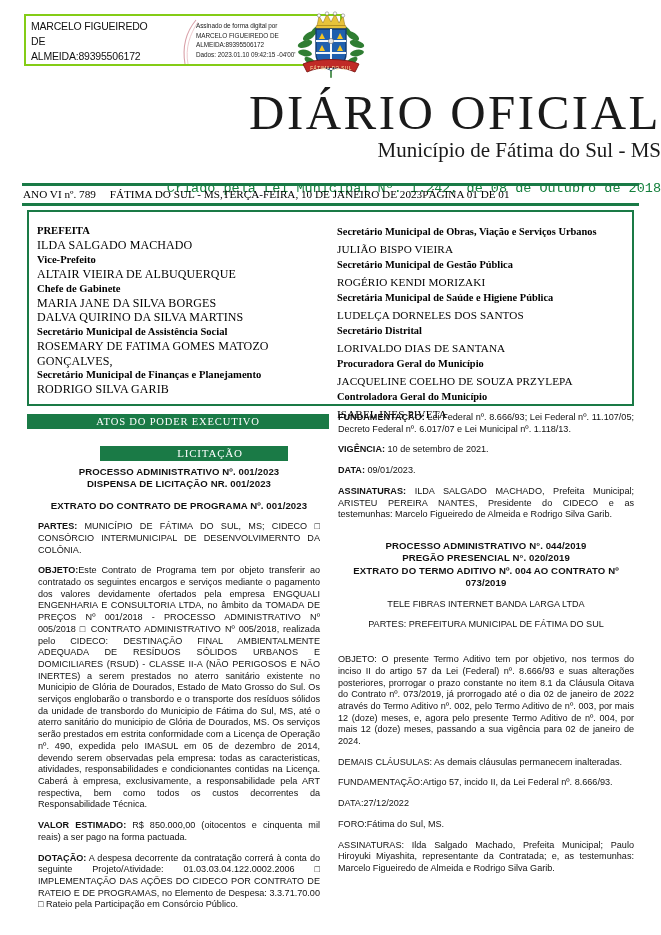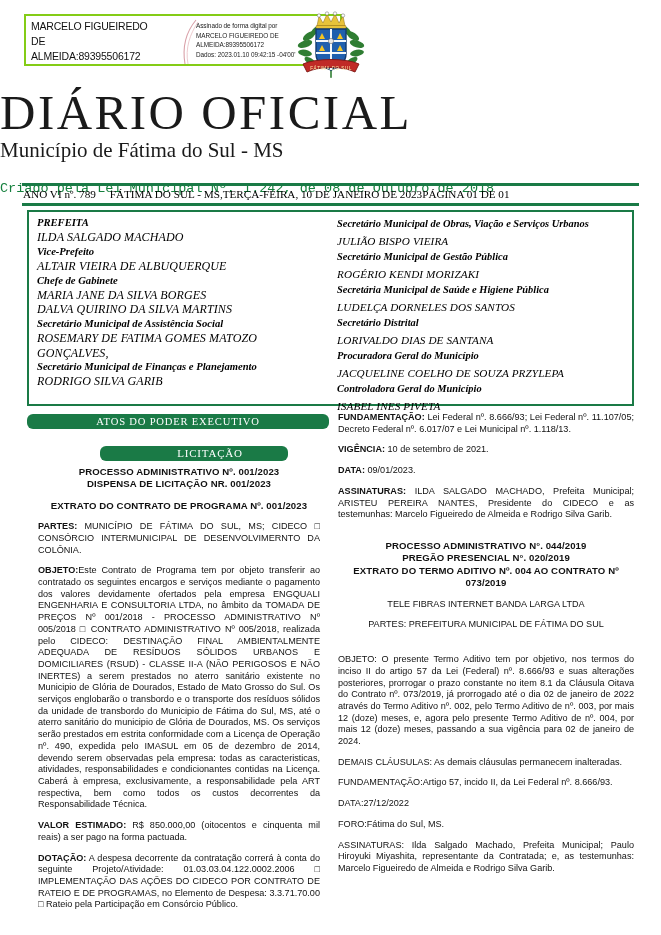--- a/index.html
+++ b/index.html
@@ -75,21 +75,21 @@
     width: 72px;
     height: 78px;
   }
 
   
   .masthead {
     position: absolute;
     top: 86px;
     left: 0;
     width: 661px;
-    text-align: left;
+    text-align: right;
   }
   .dotitle {
     font-family: "Liberation Serif", serif;
     font-size: 49px;
     letter-spacing: 2.5px;
     line-height: 54px;
     color: #1a1a1a;
     font-weight: 400;
   }
   .dosub {
@@ -151,22 +151,21 @@
     left: 27px;
     top: 210px;
     width: 607px;
     height: 196px;
     border: 2.5px solid #1a7a46;
     box-sizing: border-box;
     display: flex;
   }
   .off-col {
     box-sizing: border-box;
-    padding: 4px 8px 0 8px;
-    font-style: italic;
+    padding: 12px 8px 0 8px;
   }
   .off-col.left { width: 302px; }
   .off-col.right { width: 305px; }
   .off-role {
     font-family: "Liberation Serif", serif;
     font-weight: bold;
     font-size: 10.6px;
     line-height: 14.4px;
     text-align: justify;
   }
@@ -180,21 +179,20 @@
   .off-col.right .off-name { font-size: 11.2px; line-height: 16.5px; }
   .off-col.right .off-role { line-height: 16.5px; }
 
   
   .banner {
     background: #1a7a46;
     color: #ffffff;
     text-align: center;
     font-family: "Liberation Serif", serif;
     letter-spacing: 0.8px;
-    border-radius: 6px;
   }
   .banner-atos {
     position: absolute;
     left: 27px;
     top: 414px;
     width: 302px;
     height: 15px;
     font-size: 10.6px;
     line-height: 15px;
   }

